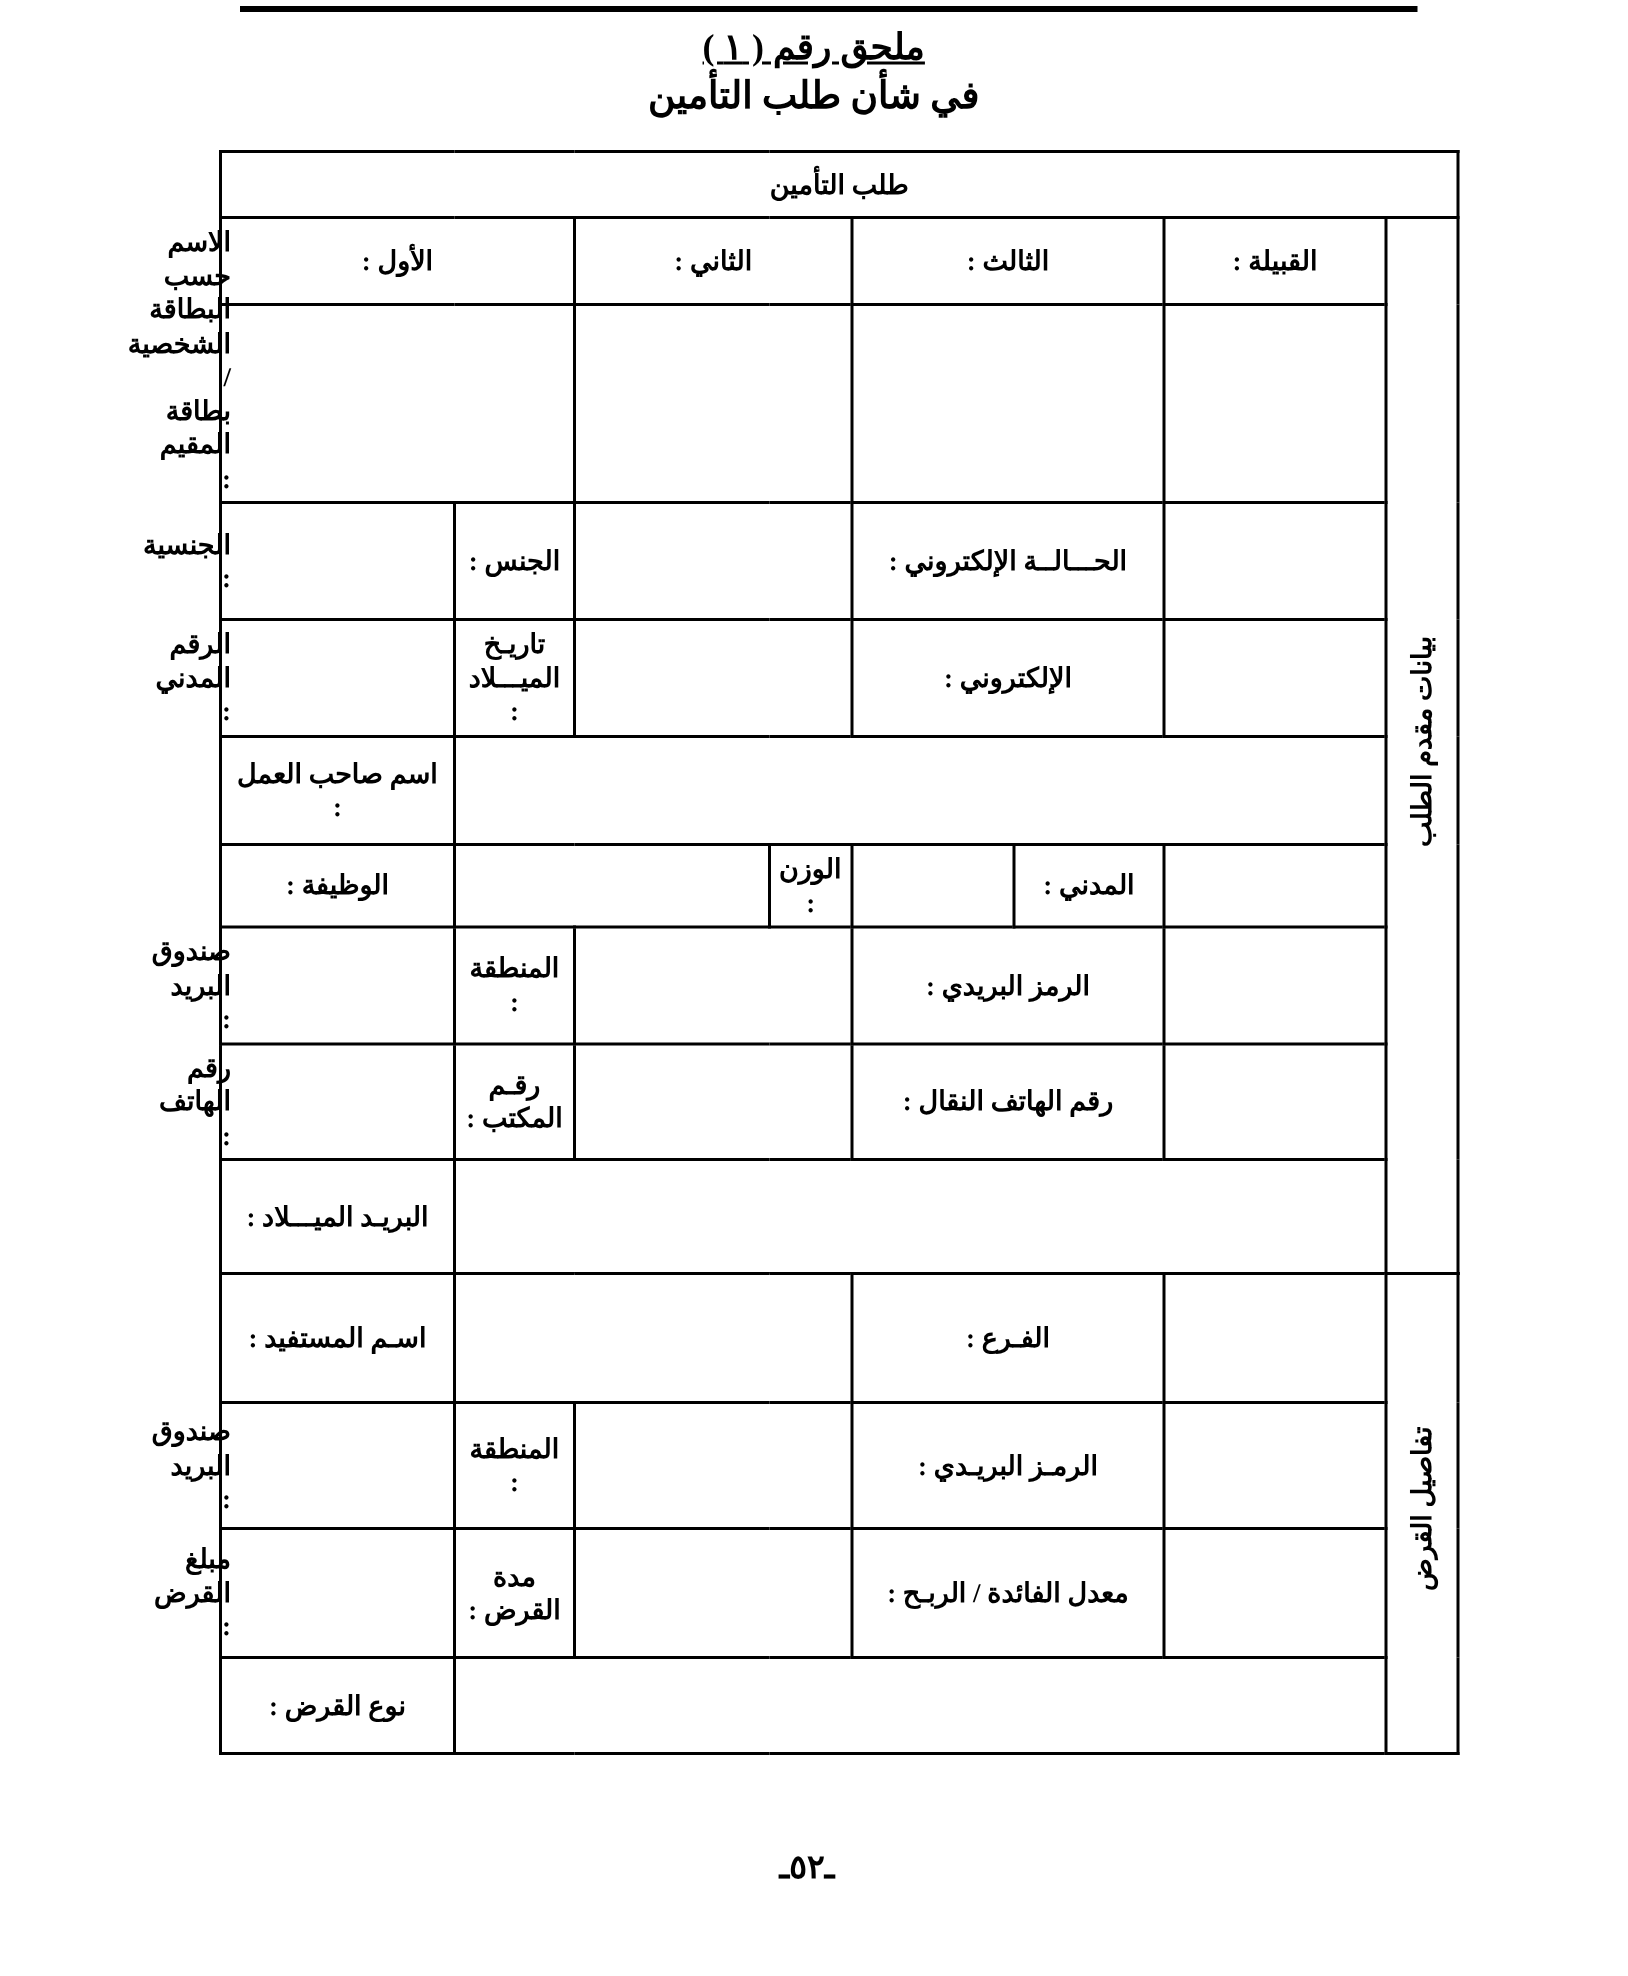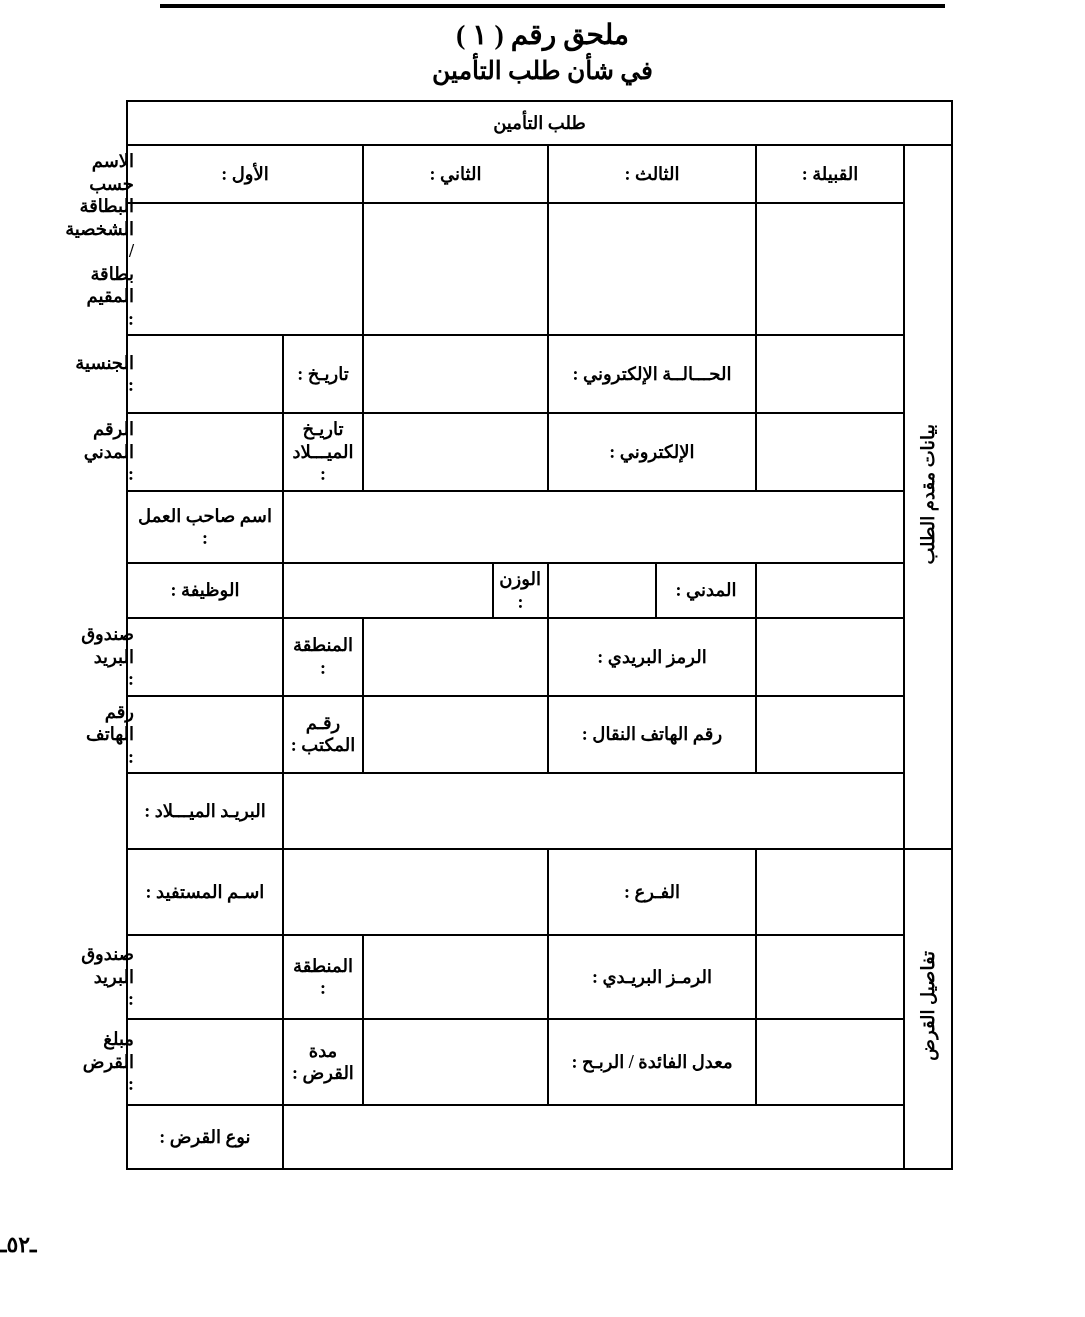--- a/index.html
+++ b/index.html
@@ -30,35 +30,36 @@
     background: #000;
   }
   .title-block {
     position: absolute;
     top: 16px;
     left: 0;
     width: 1085px;
     text-align: center;
   }
   .title-line1 {
-    font-size: 28px;
+    font-size: 24px;
     font-weight: bold;
     letter-spacing: 0.5px;
     line-height: 1.35;
+    text-decoration: underline;
   }
   .title-line2 {
     font-size: 25px;
     font-weight: bold;
     line-height: 1.35;
     font-family: Liberation Serif, serif;
   }
   .form-wrap {
     position: absolute;
     top: 100px;
-    right: 132px;
+    right: 112px;
     width: 825px;
     border-radius: 12px;
   }
   table.form {
     border-collapse: collapse;
     width: 825px;
     table-layout: fixed;
     direction: rtl;
   }
   table.form td {
@@ -100,21 +101,21 @@
     font-size: 18px;
     font-weight: bold;
     letter-spacing: 2px;
     white-space: nowrap;
   }
   .footer {
     position: absolute;
     top: 1232px;
     left: 0;
     width: 1076px;
-    text-align: left;
+    text-align: center;
     font-size: 22px;
     font-weight: bold;
     letter-spacing: 2px;
   }
 </style>
 </head>
 <body>
 
 <div class="page">
 
@@ -161,21 +162,21 @@
         <td class="blank" style="height:90px"></td>
         <td class="blank" colspan="2"></td>
         <td class="blank" colspan="2"></td>
         <td class="blank" colspan="2"></td>
       </tr>
 
       <tr>
         <td class="blank" style="height:68px"></td>
         <td class="lbl" colspan="2">الحـــالــة الإلكتروني :</td>
         <td class="blank" colspan="2"></td>
-        <td class="lbl">تاريـخ :</td>
+        <td class="lbl">الجنس :</td>
         <td class="blank"></td>
         <td class="lbl-right">الجنسية :</td>
       </tr>
 
       <tr>
         <td class="blank" style="height:68px"></td>
         <td class="lbl" colspan="2">الإلكتروني :</td>
         <td class="blank" colspan="2"></td>
         <td class="lbl">تاريـخ الميـــلاد :</td>
         <td class="blank"></td>

